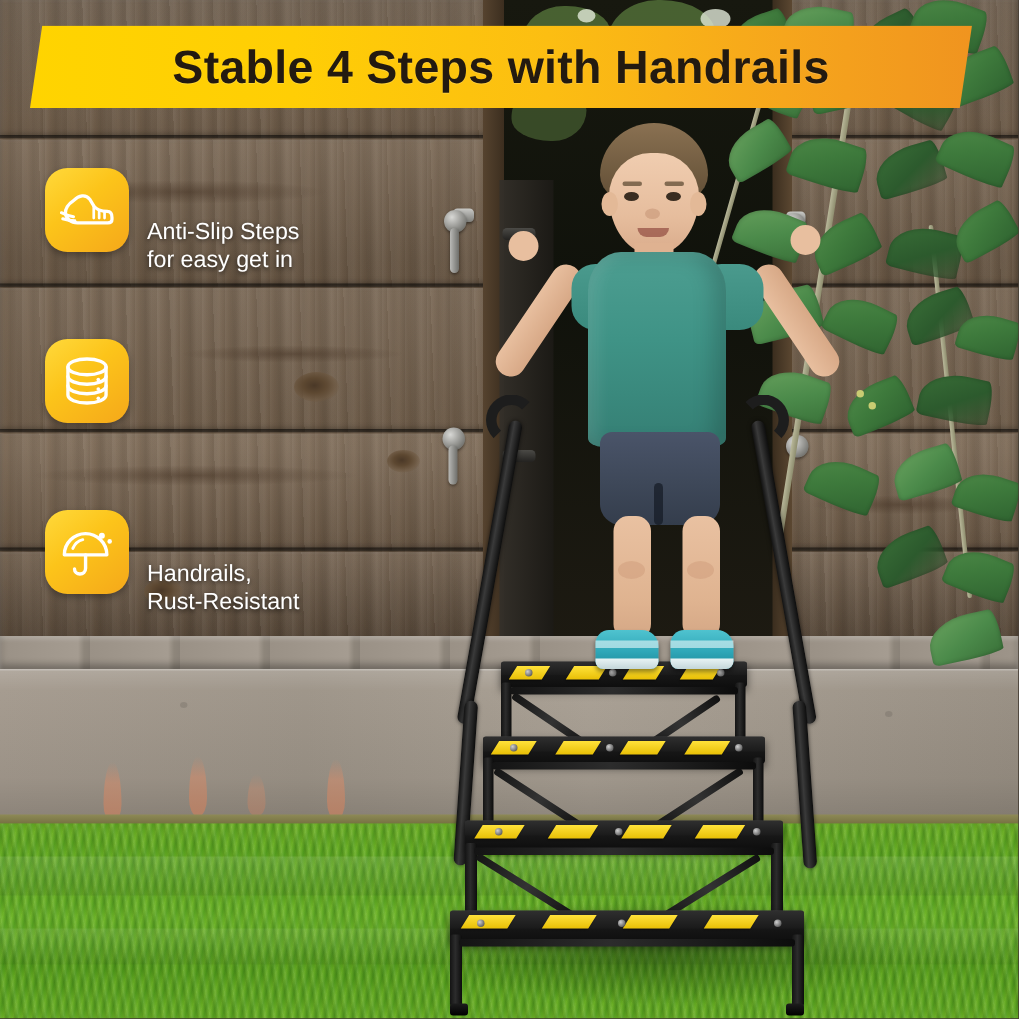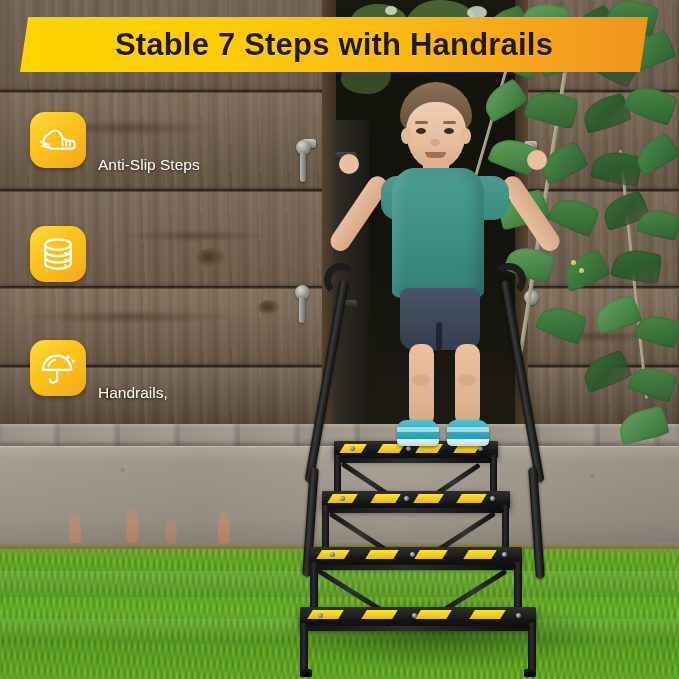--- a/index.html
+++ b/index.html
@@ -573,38 +573,39 @@
       </div>
       <div class="shoe" style="left:92px;">
         <div class="shoe-strap"></div>
         <div class="shoe-sole"></div>
       </div>
     </div>
 
   </div>
 
   <div class="banner">
-    <div class="banner-title">Stable 7 Steps with Handrails</div>
+    <div class="banner-title">Stable 4 Steps with Handrails</div>
   </div>
 
   <div class="features">
 
     <div class="feature">
       <div class="feat-icon">
         <svg width="36" height="30" viewBox="0 0 40 32">
           <path d="M10 9 C14 5 19 4 22 8 L25 13 C27 16 31 17 35 17 C37.5 17 38.5 19 38.5 21.5 L38.5 23 C38.5 24.5 37.5 25.5 35.5 25.5 L13 25.5 C8 25.5 4.5 22.5 4 18.5 C3.7 15.5 6 11.5 10 9 Z" fill="none" stroke="#ffffff" stroke-width="2.4" stroke-linejoin="round" stroke-linecap="round"></path>
           <path d="M25 13 L25 22" fill="none" stroke="#ffffff" stroke-width="2" stroke-linecap="round"></path>
           <path d="M29 16.5 L29 22" fill="none" stroke="#ffffff" stroke-width="2" stroke-linecap="round"></path>
           <path d="M33 17.5 L33 22" fill="none" stroke="#ffffff" stroke-width="2" stroke-linecap="round"></path>
           <path d="M2 22.5 C5 23.5 8 24 11 24" fill="none" stroke="#ffffff" stroke-width="2.2" stroke-linecap="round"></path>
           <path d="M1 18 C4 19.5 7 20.5 10 21" fill="none" stroke="#ffffff" stroke-width="2.2" stroke-linecap="round"></path>
         </svg>
       </div>
       <div class="feat-text">
         <span>Anti-Slip Steps</span>
+        <span class="l2">for easy get in</span>
       </div>
     </div>
 
     <div class="feature">
       <div class="feat-icon">
         <svg width="32" height="34" viewBox="0 0 34 36">
           <ellipse cx="17" cy="8" rx="13.5" ry="5.6" fill="none" stroke="#ffffff" stroke-width="2.4"></ellipse>
           <path d="M3.5 8 L3.5 28 C3.5 31.1 9.5 33.6 17 33.6 C24.5 33.6 30.5 31.1 30.5 28 L30.5 8" fill="none" stroke="#ffffff" stroke-width="2.4" stroke-linecap="round"></path>
           <path d="M3.5 14.7 C3.5 17.8 9.5 20.3 17 20.3 C24.5 20.3 30.5 17.8 30.5 14.7" fill="none" stroke="#ffffff" stroke-width="2.4" stroke-linecap="round"></path>
           <path d="M3.5 21.4 C3.5 24.5 9.5 27 17 27 C24.5 27 30.5 24.5 30.5 21.4" fill="none" stroke="#ffffff" stroke-width="2.4" stroke-linecap="round"></path>
@@ -620,18 +621,19 @@
         <svg width="36" height="34" viewBox="0 0 38 36">
           <path d="M3 20 C3 11.7 9.8 5 18 5 C26.2 5 33 11.7 33 20 Z" fill="none" stroke="#ffffff" stroke-width="2.4" stroke-linejoin="round"></path>
           <path d="M18 20 L18 29.5 C18 32 16.2 33.5 14 33.5 C11.8 33.5 10.2 32 10.2 30" fill="none" stroke="#ffffff" stroke-width="2.4" stroke-linecap="round"></path>
           <path d="M9 15.5 C10.5 12 13 10 16 9.3" fill="none" stroke="#ffffff" stroke-width="2.1" stroke-linecap="round"></path>
           <circle cx="29.5" cy="6.5" r="2.1" fill="#ffffff"></circle>
           <circle cx="35" cy="10.5" r="1.6" fill="#ffffff"></circle>
         </svg>
       </div>
       <div class="feat-text">
         <span>Handrails,</span>
+        <span class="l2">Rust-Resistant</span>
       </div>
     </div>
 
   </div>
 
 </div>
 
 </body></html>

